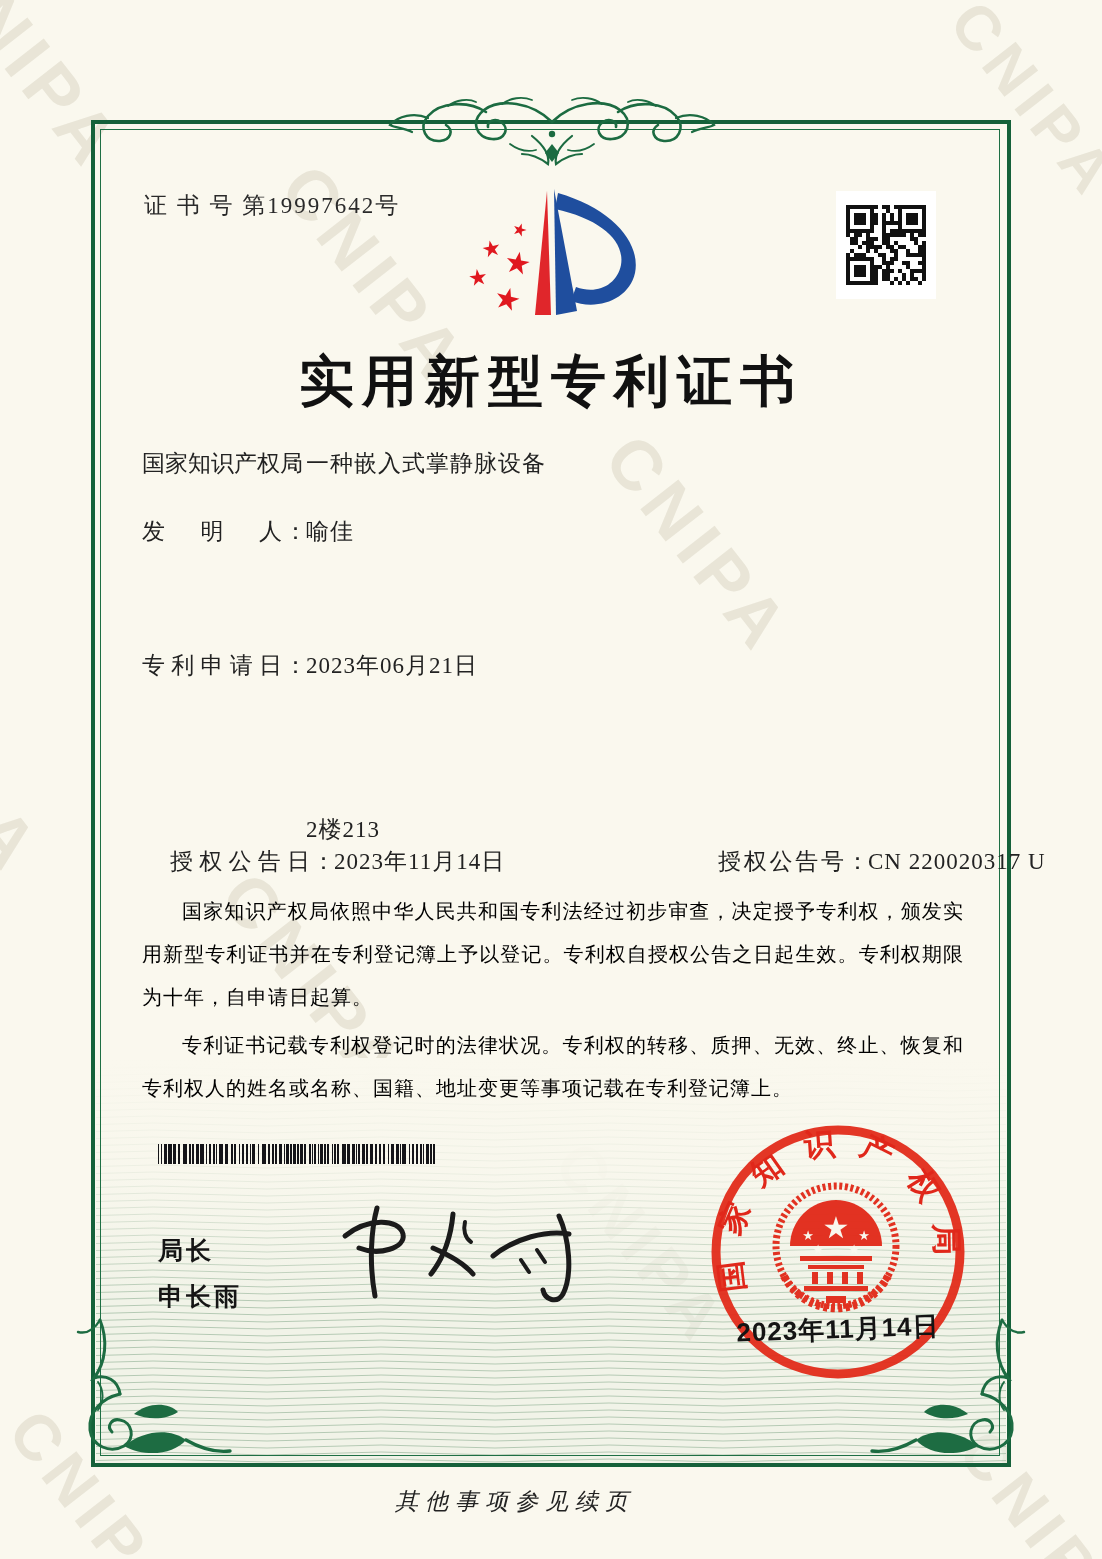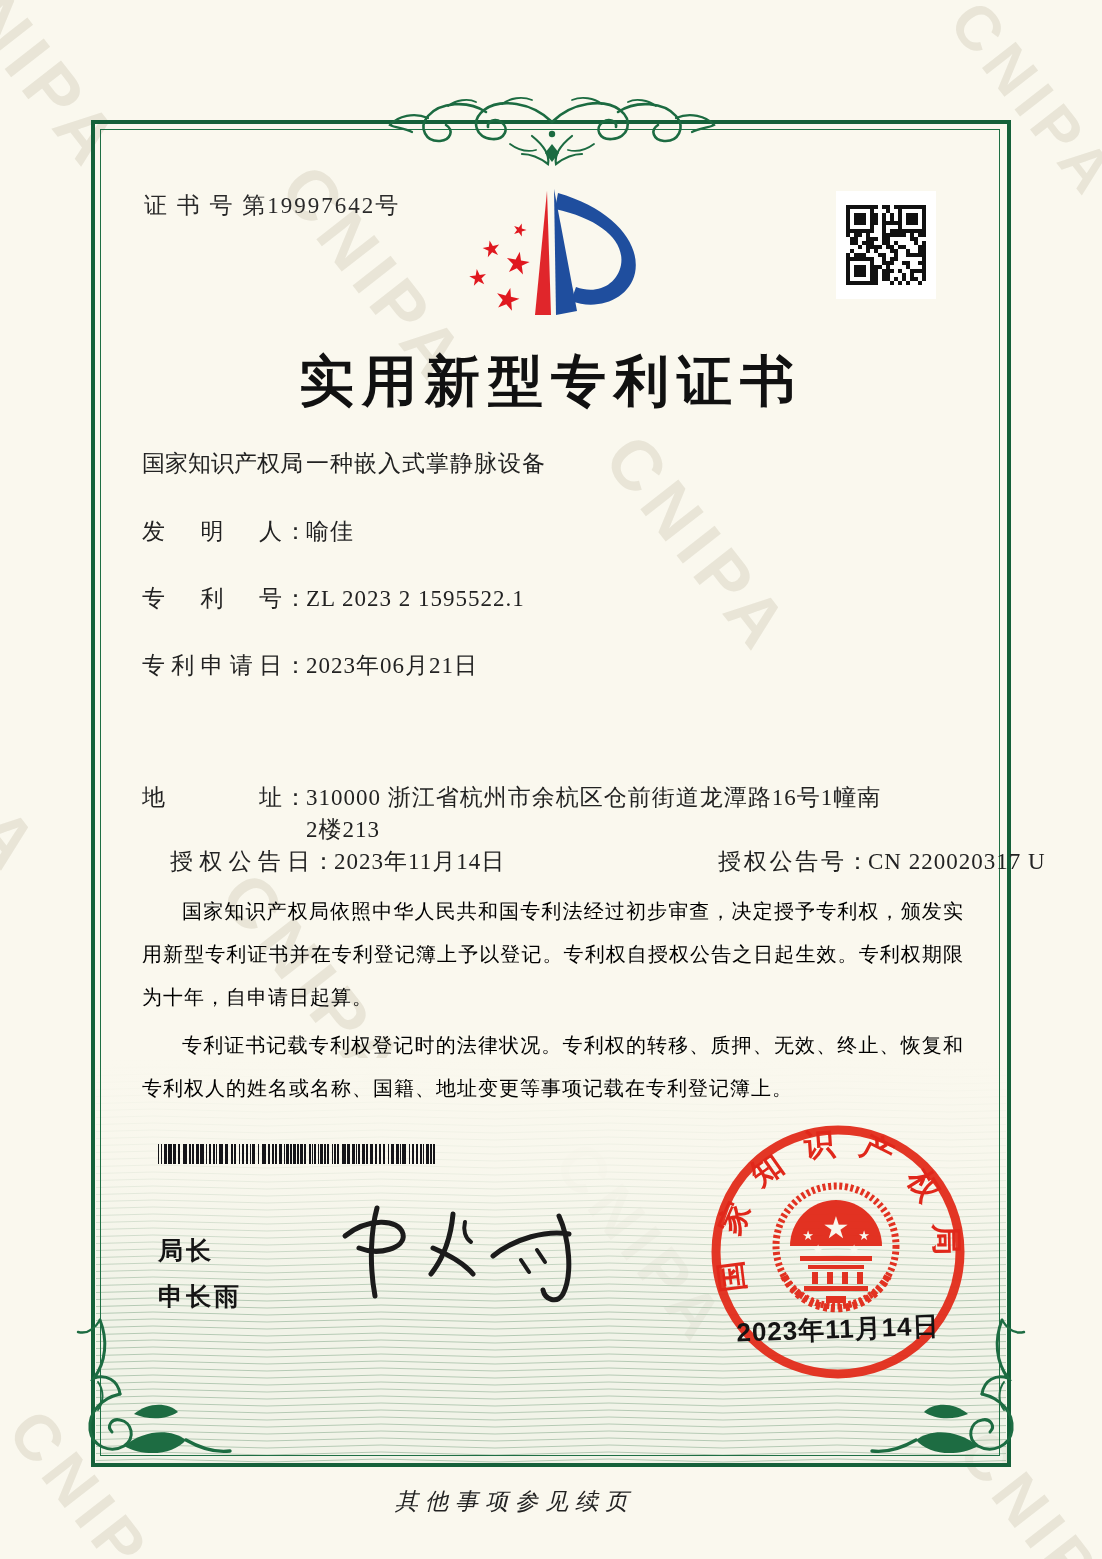--- a/index.html
+++ b/index.html
@@ -285,28 +285,22 @@
   </svg>
 
   <div class="title">实用新型专利证书</div>
 
   <div class="row" style="top:448px;">
     <span class="flabel">国家知识产权局</span><span class="colon">：</span><span class="fvalue">一种嵌入式掌静脉设备</span>
   </div>
   <div class="row" style="top:516px;">
     <span class="flabel">发明人</span><span class="colon">：</span><span class="fvalue">喻佳</span>
   </div>
-  <div class="row" style="top:583px;">
-    <span class="flabel">专利号</span><span class="colon">：</span><span class="fvalue">ZL 2023 2 1595522.1</span>
-  </div>
   <div class="row" style="top:650px;">
     <span class="flabel">专利申请日</span><span class="colon">：</span><span class="fvalue">2023年06月21日</span>
-  </div>
-  <div class="row" style="top:782px;">
-    <span class="flabel">地址</span><span class="colon">：</span><span class="fvalue">310000 浙江省杭州市余杭区仓前街道龙潭路16号1幢南</span>
   </div>
   <div class="addr2" style="top:814px;">2楼213</div>
   <div class="row" style="top:846px;margin-left:28px;">
     <span class="flabel">授权公告日</span><span class="colon">：</span><span class="fvalue">2023年11月14日</span>
     <span class="grant-no-group">
       <span class="flabel-sm">授权公告号</span><span class="colon">：</span><span class="fvalue">CN 220020317 U</span>
     </span>
   </div>
 
   <div class="body-text">

